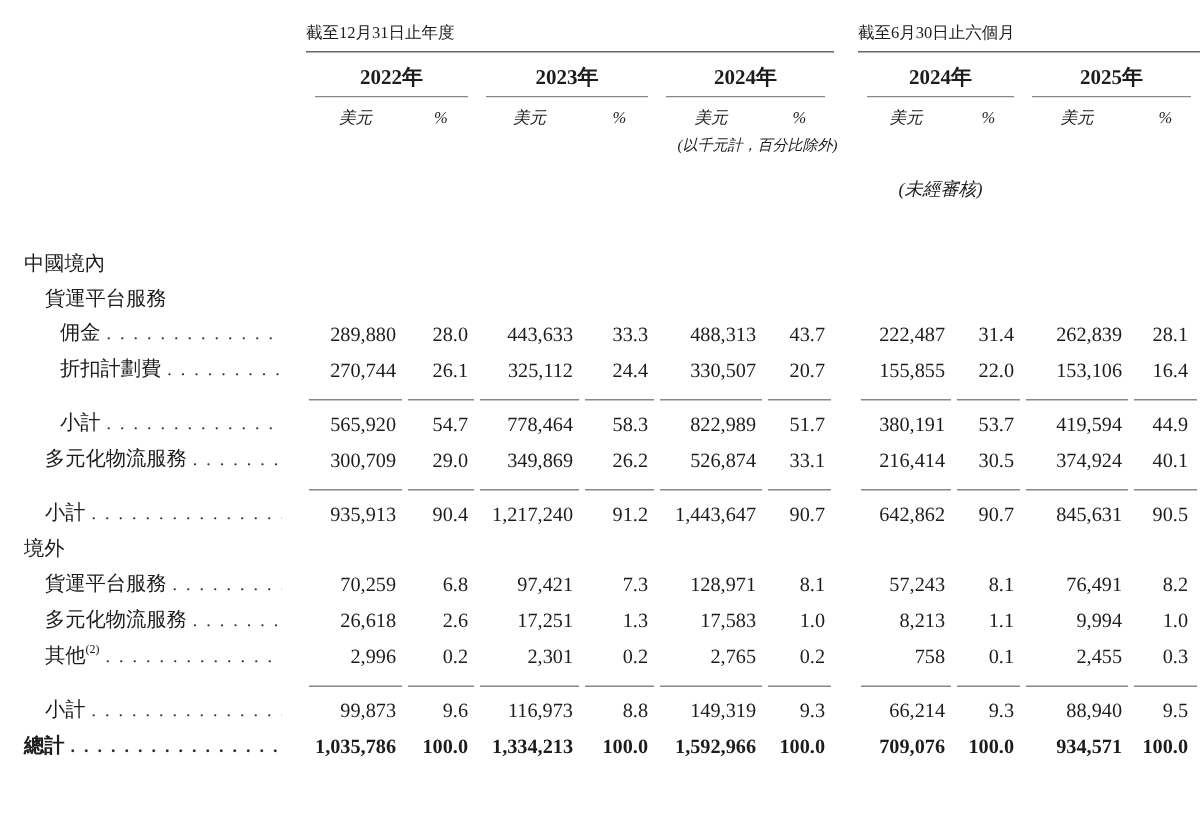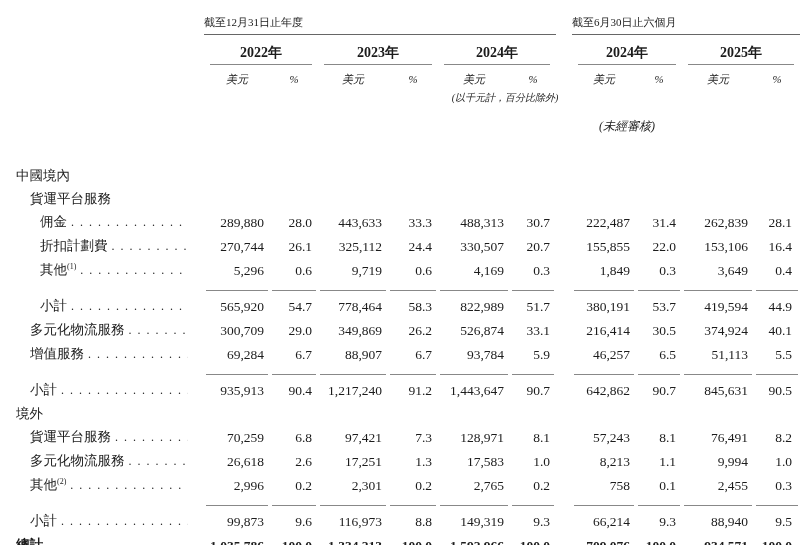--- a/index.html
+++ b/index.html
@@ -161,21 +161,21 @@
           <div class="lblwrap">
             <span class="lbltext">佣金</span>
             <span class="dots"></span>
           </div>
         </td>
         <td class="num">289,880</td>
         <td class="pct">28.0</td>
         <td class="num">443,633</td>
         <td class="pct">33.3</td>
         <td class="num">488,313</td>
-        <td class="pct">30.7</td>
+        <td class="pct">43.7</td>
         <td></td>
         <td class="num">222,487</td>
         <td class="pct">31.4</td>
         <td class="num">262,839</td>
         <td class="pct lastpct">28.1</td>
       </tr>
       <tr class="r-data">
         <td class="lbl ind2">
           <div class="lblwrap">
             <span class="lbltext">折扣計劃費</span>
@@ -187,39 +187,20 @@
         <td class="num">325,112</td>
         <td class="pct">24.4</td>
         <td class="num">330,507</td>
         <td class="pct">20.7</td>
         <td></td>
         <td class="num">155,855</td>
         <td class="pct">22.0</td>
         <td class="num">153,106</td>
         <td class="pct lastpct">16.4</td>
       </tr>
-      <tr class="r-data">
-        <td class="lbl ind2">
-          <div class="lblwrap">
-            <span class="lbltext">其他<sup>(1)</sup></span>
-            <span class="dots"></span>
-          </div>
-        </td>
-        <td class="num">5,296</td>
-        <td class="pct">0.6</td>
-        <td class="num">9,719</td>
-        <td class="pct">0.6</td>
-        <td class="num">4,169</td>
-        <td class="pct">0.3</td>
-        <td></td>
-        <td class="num">1,849</td>
-        <td class="pct">0.3</td>
-        <td class="num">3,649</td>
-        <td class="pct lastpct">0.4</td>
-      </tr>
       <tr class="rulerow">
         <td></td>
         <td>
           <div class="rule"></div>
         </td>
         <td>
           <div class="rule"></div>
         </td>
         <td>
           <div class="rule"></div>
@@ -278,39 +259,20 @@
         <td class="num">349,869</td>
         <td class="pct">26.2</td>
         <td class="num">526,874</td>
         <td class="pct">33.1</td>
         <td></td>
         <td class="num">216,414</td>
         <td class="pct">30.5</td>
         <td class="num">374,924</td>
         <td class="pct lastpct">40.1</td>
       </tr>
-      <tr class="r-data">
-        <td class="lbl ind1">
-          <div class="lblwrap">
-            <span class="lbltext">增值服務</span>
-            <span class="dots"></span>
-          </div>
-        </td>
-        <td class="num">69,284</td>
-        <td class="pct">6.7</td>
-        <td class="num">88,907</td>
-        <td class="pct">6.7</td>
-        <td class="num">93,784</td>
-        <td class="pct">5.9</td>
-        <td></td>
-        <td class="num">46,257</td>
-        <td class="pct">6.5</td>
-        <td class="num">51,113</td>
-        <td class="pct lastpct">5.5</td>
-      </tr>
       <tr class="rulerow">
         <td></td>
         <td>
           <div class="rule"></div>
         </td>
         <td>
           <div class="rule"></div>
         </td>
         <td>
           <div class="rule"></div>

